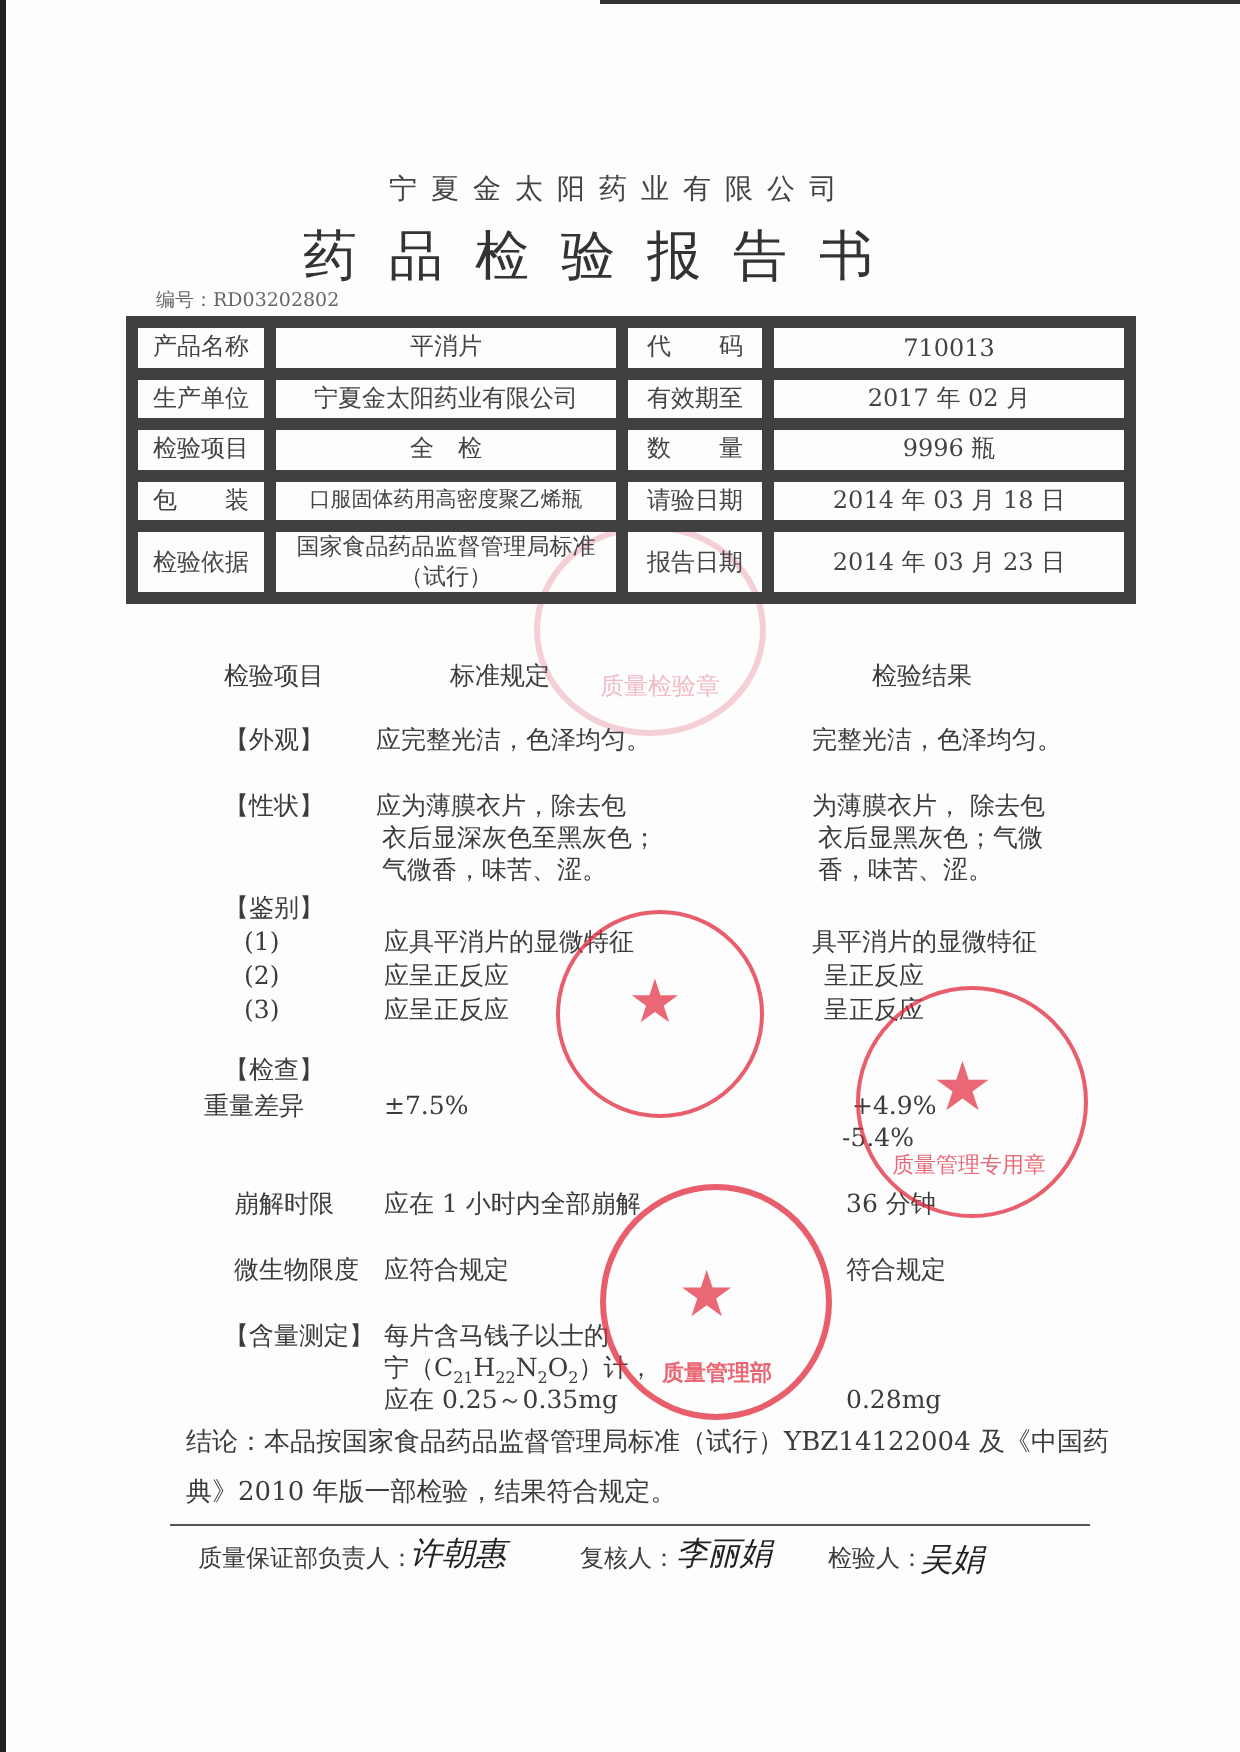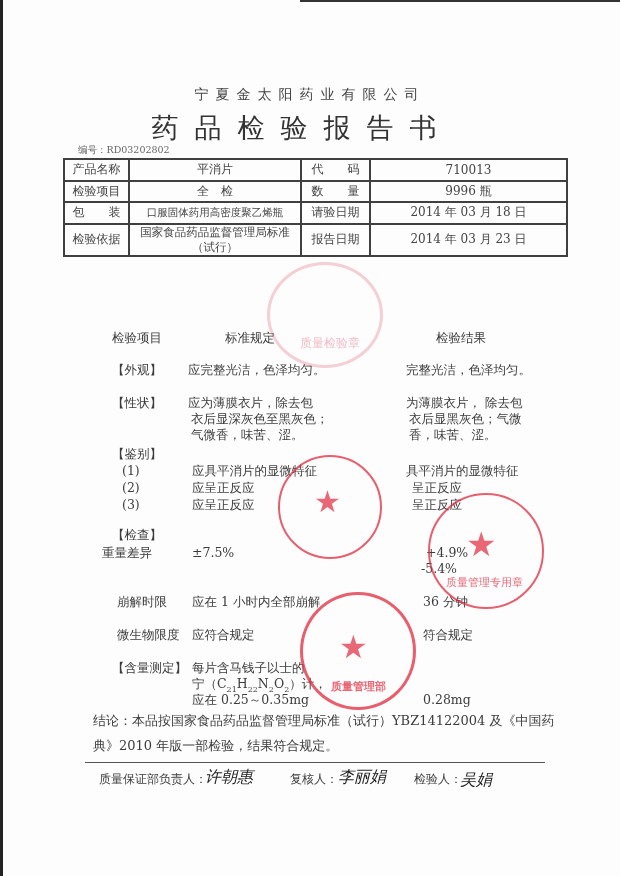--- a/index.html
+++ b/index.html
@@ -6,21 +6,21 @@
   body {
     width:620px; height:876px; background:#fdfdfd; position:relative; overflow:hidden;
     font-family:"DejaVu Serif","Liberation Serif",serif; color:#3a3a3a;
   }
   .leftedge { position:absolute; left:0; top:0; width:3px; height:876px; background:#222; }
   .topedge { position:absolute; left:300px; top:0; width:320px; height:2px; background:#333; }
   .company { position:absolute; top:86px; left:0; width:620px; text-align:center; font-size:14px; letter-spacing:7px; color:#444; }
   .title { position:absolute; top:110px; left:0; width:604px; text-align:center; font-size:27px; letter-spacing:16px; color:#333; }
   .serial { position:absolute; top:144px; left:78px; font-size:9.5px; color:#666; }
   table.info { position:absolute; top:158px; left:63px; width:505px; border-collapse:collapse; font-size:12px; }
-  table.info td { border:2px solid #404040; height:19.5px; padding:0; text-align:center; color:#444; }
+  table.info td { border:6px solid #404040; height:19.5px; padding:0; text-align:center; color:#444; }
   table.info td.lbl { width:63px; }
   table.info td.val1 { width:170px; }
   table.info td.lbl2 { width:67px; }
   table.info td.small { font-size:10.5px; }
   .abs { position:absolute; white-space:nowrap; font-size:12.5px; color:#3c3c3c; }
   .hr { position:absolute; left:85px; top:762px; width:460px; height:1px; background:#555; }
   .stamp { position:absolute; border-radius:50%; border:3px solid rgba(225,40,60,0.75); }
   .stamp.faint { border-color:rgba(230,120,140,0.35); }
   .star { position:absolute; color:rgba(225,40,60,0.7); font-size:30px; line-height:1; }
   .stamptext { position:absolute; color:rgba(225,40,60,0.7); font-size:11px; white-space:nowrap; }
@@ -41,20 +41,26 @@
   <div class="stamptext" style="left:30px;top:70px;color:rgba(230,120,140,0.5);font-size:12px;">质量检验章</div>
 </div>
 
 <table class="info">
   <tbody>
       <tr>
     <td class="lbl">产品名称</td>
     <td class="val1">平消片</td>
     <td class="lbl2">代　　码</td>
     <td>710013</td>
+  </tr>
+  <tr>
+    <td class="lbl">生产单位</td>
+    <td class="val1">宁夏金太阳药业有限公司</td>
+    <td class="lbl2">有效期至</td>
+    <td>2017 年 02 月</td>
   </tr>
   <tr>
     <td class="lbl">检验项目</td>
     <td class="val1">全　检</td>
     <td class="lbl2">数　　量</td>
     <td>9996 瓶</td>
   </tr>
   <tr>
     <td class="lbl">包　　装</td>
     <td class="val1 small">口服固体药用高密度聚乙烯瓶</td>

